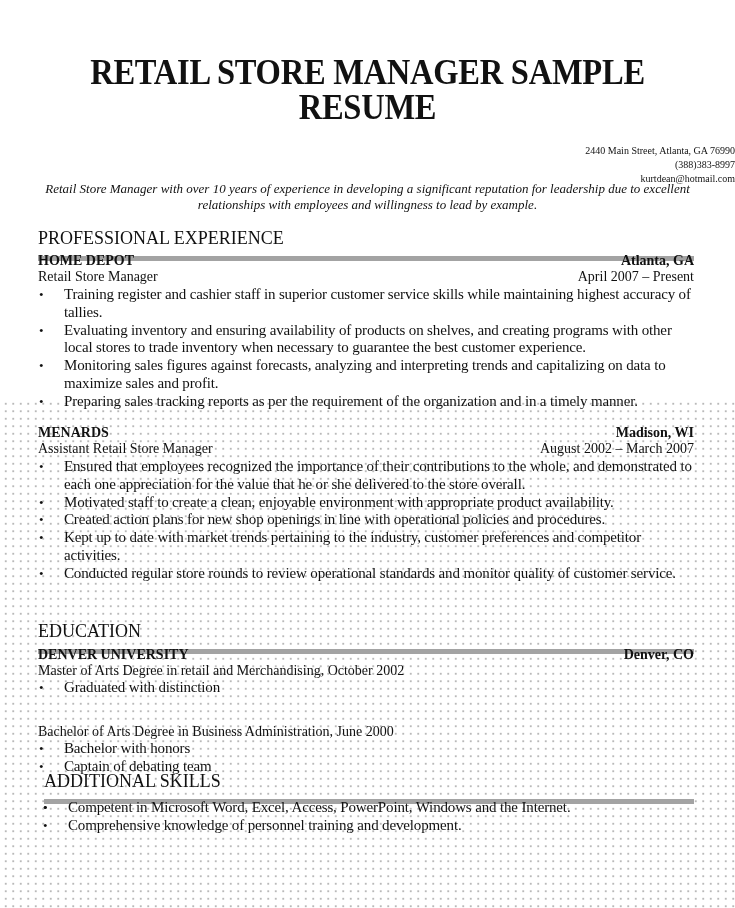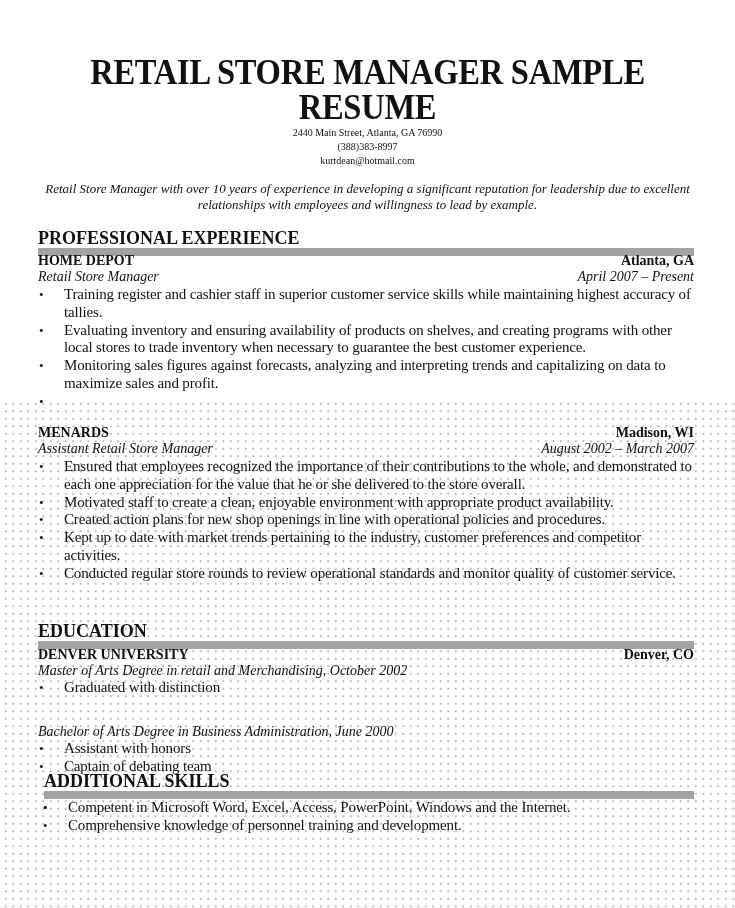--- a/index.html
+++ b/index.html
@@ -18,35 +18,35 @@
   }
   .page { position: absolute; left: 0; top: 0; width: 735px; height: 705px; z-index: 1; }
   .title {
     position: absolute; left: 0; width: 735px; text-align: center;
     font-weight: bold; font-size: 35px; line-height: 38px; letter-spacing: -0.3px;
     transform: scaleX(0.93); transform-origin: center;
   }
   .title.l1 { top: 54px; }
   .title.l2 { top: 89px; }
   .contact {
-    position: absolute; left: 0; width: 735px; text-align: center;
-    font-size: 10px; line-height: 13px;
+    position: absolute; left: 0; width: 735px; text-align: right;
+    font-size: 10px; line-height: 13px; margin-top: 18px;
   }
   .summary {
     position: absolute; left: 10px; width: 715px; top: 181px; text-align: center;
     font-style: italic; font-size: 13px; line-height: 16px;
   }
   .section-head {
     position: absolute; left: 38px; width: 656px;
-    font-weight: bold; font-size: 18px; line-height: 20px;
-    border-bottom: 8px solid #a3a3a3; padding-bottom: 0px;
+    font-weight: normal; font-size: 18px; line-height: 20px;
+    border-bottom: 5px solid #a3a3a3; padding-bottom: 8px;
   }
   .row { position: absolute; left: 38px; width: 656px; display: flex; justify-content: space-between; }
   .org { font-weight: bold; font-size: 14px; line-height: 16px; }
-  .role { font-style: italic; font-size: 14px; line-height: 16px; }
+  .role { font-size: 14px; line-height: 16px; }
   ul.bl { position: absolute; left: 38px; width: 660px; margin: 0; padding: 0; list-style: none; }
   ul.bl li {
     position: relative; padding-left: 26px; font-size: 15px; line-height: 17.8px;
     letter-spacing: -0.15px;
   }
   ul.bl li .b { position: absolute; left: 1px; top: 0; font-size: 13px; }
 </style>
 </head>
 <body>
 
@@ -70,21 +70,21 @@
     <span class="org">Atlanta, GA</span>
   </div>
   <div class="row" style="top:269px">
     <span class="role">Retail Store Manager</span>
     <span class="role">April 2007 – Present</span>
   </div>
   <ul class="bl" style="top:286px">
     <li><span class="b">•</span><span>Training register and cashier staff in superior customer service skills while maintaining highest accuracy of tallies.</span></li>
     <li><span class="b">•</span><span>Evaluating inventory and ensuring availability of products on shelves, and creating programs with other local stores to trade inventory when necessary to guarantee the best customer experience.</span></li>
     <li><span class="b">•</span><span>Monitoring sales figures against forecasts, analyzing and interpreting trends and capitalizing on data to maximize sales and profit.</span></li>
-    <li><span class="b">•</span></li>
+    <li><span class="b">•</span><span>Preparing sales tracking reports as per the requirement of the organization and in a timely manner.</span></li>
   </ul>
 
   <div class="row" style="top:425px">
     <span class="org">MENARDS</span>
     <span class="org">Madison, WI</span>
   </div>
   <div class="row" style="top:441px">
     <span class="role">Assistant Retail Store Manager</span>
     <span class="role">August 2002 – March 2007</span>
   </div>
@@ -106,21 +106,21 @@
     <span class="role">Master of Arts Degree in retail and Merchandising, October 2002</span>
   </div>
   <ul class="bl" style="top:679px">
     <li><span class="b">•</span><span>Graduated with distinction</span></li>
   </ul>
 
   <div class="row" style="top:724px">
     <span class="role">Bachelor of Arts Degree in Business Administration, June 2000</span>
   </div>
   <ul class="bl" style="top:740px">
-    <li><span class="b">•</span><span>Assistant with honors</span></li>
+    <li><span class="b">•</span><span>Bachelor with honors</span></li>
     <li><span class="b">•</span><span>Captain of debating team</span></li>
   </ul>
 
   <div class="section-head" style="top:771px; left:44px; width:650px;">ADDITIONAL SKILLS</div>
   <ul class="bl" style="top:799px; left:42px;">
     <li><span class="b">•</span></li>
     <li><span class="b">•</span><span>Competent in Microsoft Word, Excel, Access, PowerPoint, Windows and the Internet.</span></li>
     <li><span class="b">•</span><span>Comprehensive knowledge of personnel training and development.</span></li>
   </ul>
 

